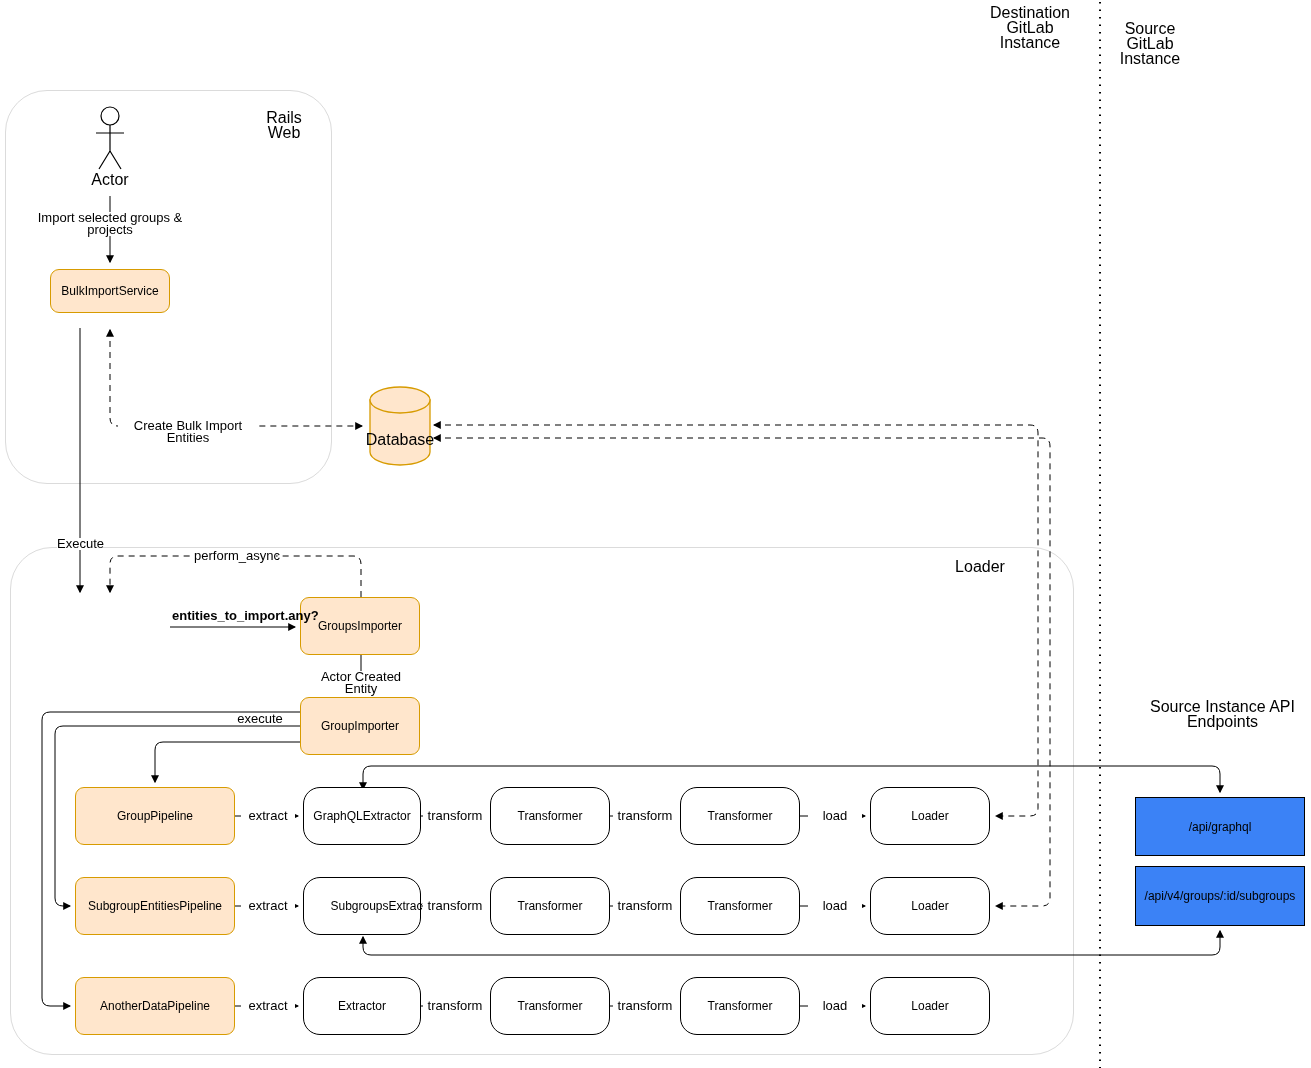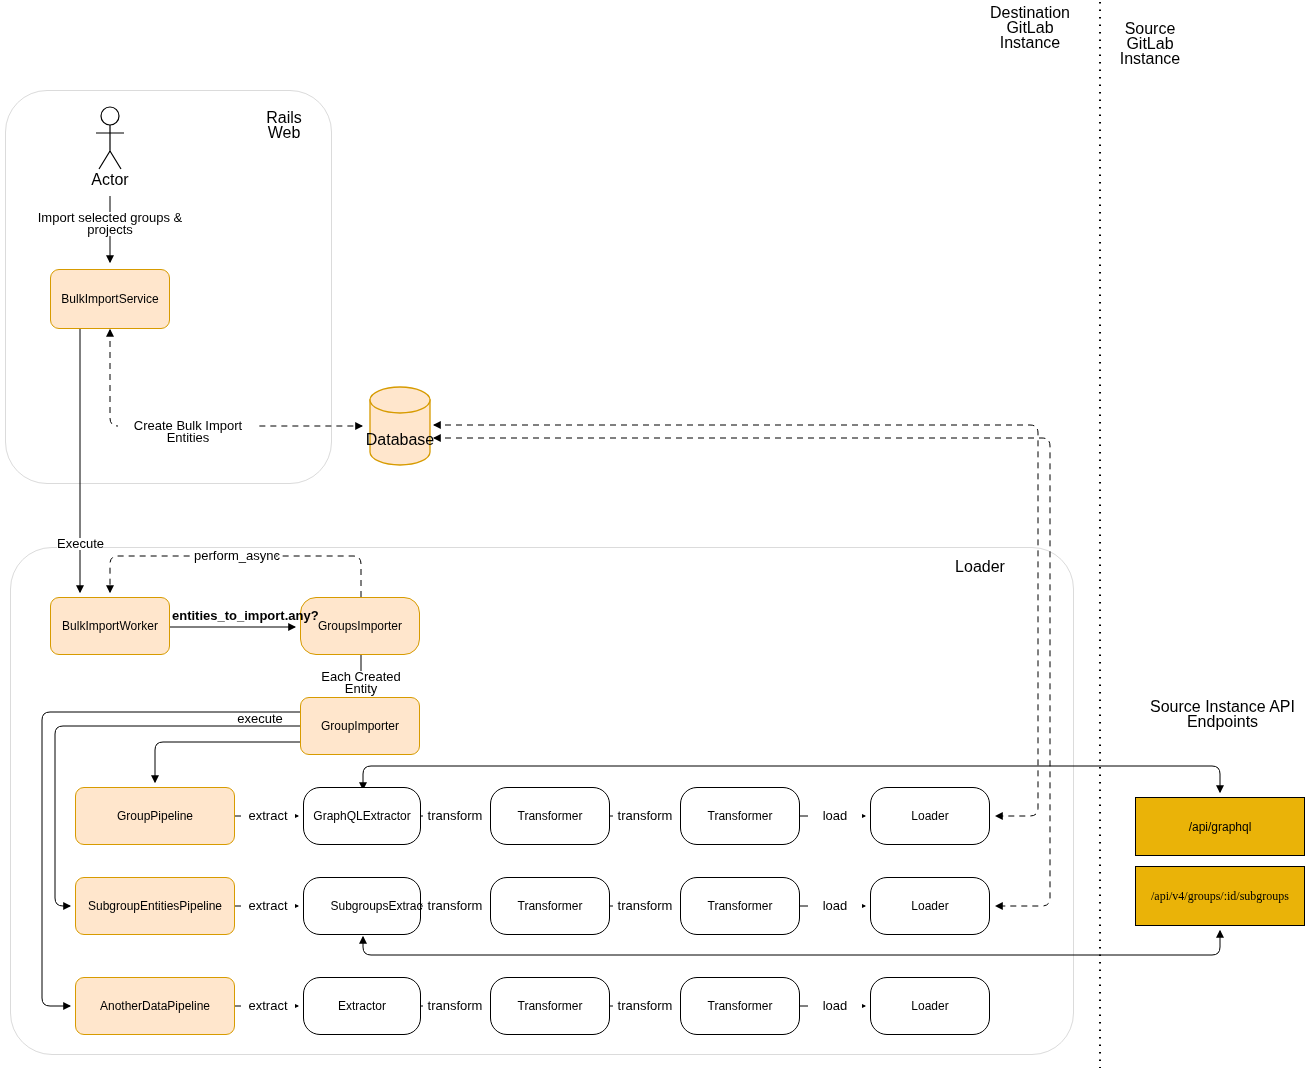--- a/index.html
+++ b/index.html
@@ -8,21 +8,21 @@
     font-family:"Liberation Sans",sans-serif;color:#000;overflow:hidden;
   }
   .container{position:absolute;border:1px solid #dbdbdb;border-radius:42px;z-index:0;}
   svg.layer{position:absolute;left:0;top:0;z-index:1;}
   .node{
     position:absolute;z-index:2;display:flex;align-items:center;justify-content:center;
     text-align:center;font-size:12px;line-height:14px;box-sizing:border-box;padding:2px;
   }
   .orange{background:#FFE6CC;border:1px solid #D79B00;border-radius:9px;}
   .white{background:#ffffff;border:1px solid #000000;border-radius:17px;}
-  .rect{background:#eab308;border:1px solid #000000;}
+  .rect{background:#3b82f6;border:1px solid #000000;}
   .lbl{position:absolute;z-index:3;font-size:13px;line-height:12px;text-align:center;}
   .masked{background:#ffffff;}
   .big{font-size:16px;line-height:15px;}
   .pre{white-space:pre-line;}
   .edge{stroke:#000;fill:none;stroke-width:1;}
   .dashed{stroke-dasharray:6 5;}
   .dotted{stroke:#000;stroke-width:2;stroke-dasharray:1.5 6;fill:none;}
   .figure{stroke:#000;fill:none;stroke-width:1.2;}
   .cyl{fill:#FFE6CC;stroke:#D79B00;stroke-width:1.3;}
 </style>
@@ -93,26 +93,25 @@
 GitLab
 Instance</div>
 
   <div class="lbl big pre" style="left:252px;top:110px;width:64px;">Rails
 Web</div>
   <div class="lbl big" style="left:948px;top:559px;width:64px;">Loader</div>
   <div class="lbl big" style="left:1130px;top:699px;width:185px;">Source Instance API Endpoints</div>
 
   <div class="lbl big" style="left:88px;top:172px;width:44px;">Actor</div>
 
-  <div class="node orange" style="left:50px;top:269px;width:120px;height:60px;">BulkImportService</div>
+  <div class="node orange" style="left:50px;top:269px;width:120px;height:44px;">BulkImportService</div>
 
   <div class="lbl big" style="left:362px;top:432px;width:76px;">Database</div>
 
-  <div class="node orange" style="left:50px;top:597px;width:120px;height:58px;">BulkImportWorker</div>
-  <div class="node orange" style="left:300px;top:597px;width:120px;height:58px;border-radius:16px;">GroupsImporter</div>
+  <div class="node orange" style="left:300px;top:597px;width:120px;height:58px;">GroupsImporter</div>
   <div class="node orange" style="left:300px;top:697px;width:120px;height:58px;">GroupImporter</div>
 
   <div class="node orange" style="left:75px;top:787px;width:160px;height:58px;">GroupPipeline</div>
   <div class="node white" style="left:303px;top:787px;width:118px;height:58px;">GraphQLExtractor</div>
   <div class="node white" style="left:490px;top:787px;width:120px;height:58px;">Transformer</div>
   <div class="node white" style="left:680px;top:787px;width:120px;height:58px;">Transformer</div>
   <div class="node white" style="left:870px;top:787px;width:120px;height:58px;">Loader</div>
 
   <div class="node orange" style="left:75px;top:877px;width:160px;height:58px;">SubgroupEntitiesPipeline</div>
   <div class="node white" style="left:303px;top:877px;width:118px;height:58px;padding-left:45px;">SubgroupsExtractor</div>
@@ -120,28 +119,28 @@
   <div class="node white" style="left:680px;top:877px;width:120px;height:58px;">Transformer</div>
   <div class="node white" style="left:870px;top:877px;width:120px;height:58px;">Loader</div>
 
   <div class="node orange" style="left:75px;top:977px;width:160px;height:58px;">AnotherDataPipeline</div>
   <div class="node white" style="left:303px;top:977px;width:118px;height:58px;">Extractor</div>
   <div class="node white" style="left:490px;top:977px;width:120px;height:58px;">Transformer</div>
   <div class="node white" style="left:680px;top:977px;width:120px;height:58px;">Transformer</div>
   <div class="node white" style="left:870px;top:977px;width:120px;height:58px;">Loader</div>
 
   <div class="node rect" style="left:1135px;top:797px;width:170px;height:59px;">/api/graphql</div>
-  <div class="node rect" style="left:1135px;top:866px;width:170px;height:60px;font-family:Liberation Serif, serif;">/api/v4/groups/:id/subgroups</div>
+  <div class="node rect" style="left:1135px;top:866px;width:170px;height:60px;">/api/v4/groups/:id/subgroups</div>
 
   <div class="lbl masked" style="left:18px;top:212px;width:184px;">Import selected groups &amp; projects</div>
   <div class="lbl masked" style="left:118px;top:420px;width:140px;">Create Bulk Import Entities</div>
   <div class="lbl masked" style="left:57px;top:538px;width:46px;">Execute</div>
   <div class="lbl masked" style="left:194px;top:550px;width:82px;">perform_async</div>
   <div class="lbl masked" style="left:172px;top:610px;width:126px;font-weight:bold;">entities_to_import.any?</div>
-  <div class="lbl masked" style="left:308px;top:671px;width:106px;">Each Created Entity</div>
+  <div class="lbl masked" style="left:308px;top:671px;width:106px;">Actor Created Entity</div>
   <div class="lbl masked" style="left:236px;top:713px;width:48px;">execute</div>
 
   <div class="lbl masked" style="left:241px;top:810px;width:54px;">extract</div>
   <div class="lbl masked" style="left:423px;top:810px;width:64px;">transform</div>
   <div class="lbl masked" style="left:613px;top:810px;width:64px;">transform</div>
   <div class="lbl masked" style="left:808px;top:810px;width:54px;">load</div>
 
   <div class="lbl masked" style="left:241px;top:900px;width:54px;">extract</div>
   <div class="lbl masked" style="left:423px;top:900px;width:64px;">transform</div>
   <div class="lbl masked" style="left:613px;top:900px;width:64px;">transform</div>

